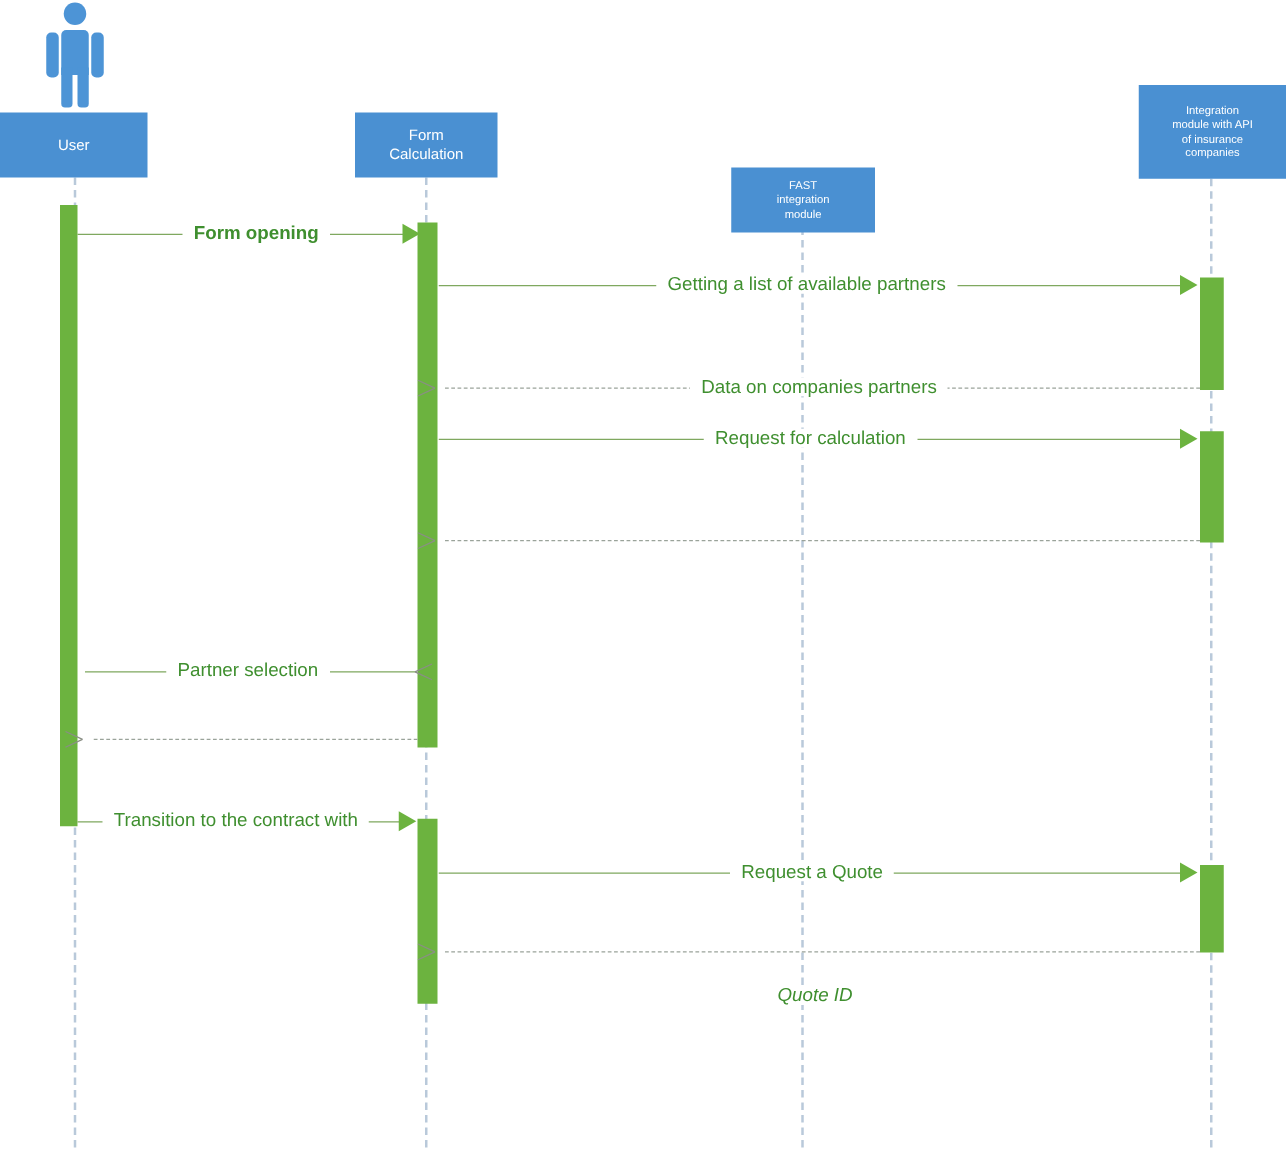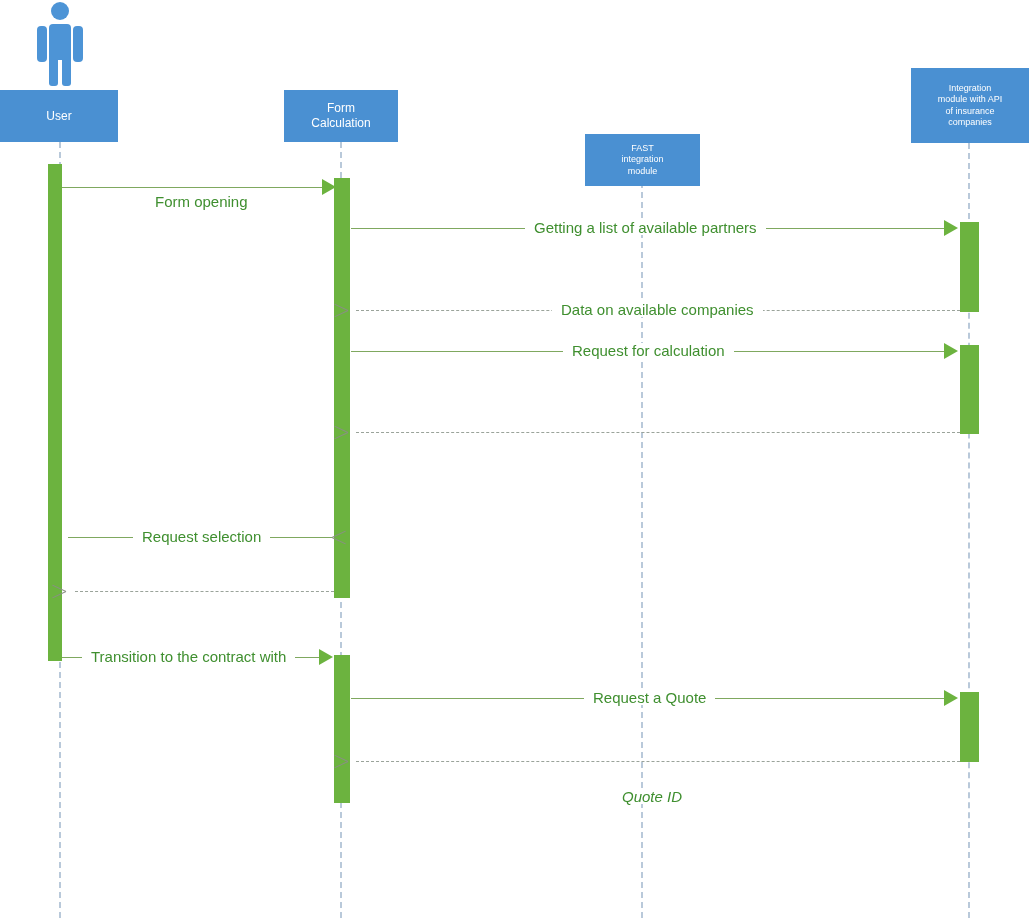--- a/index.html
+++ b/index.html
@@ -85,40 +85,40 @@
 
   <div class="activation" style="left:48px;top:164px;width:14px;height:497px;"></div>
   <div class="activation" style="left:334px;top:178px;width:16px;height:420px;"></div>
   <div class="activation" style="left:334px;top:655px;width:16px;height:148px;"></div>
   <div class="activation" style="left:960px;top:222px;width:19px;height:90px;"></div>
   <div class="activation" style="left:960px;top:345px;width:19px;height:89px;"></div>
   <div class="activation" style="left:960px;top:692px;width:19px;height:70px;"></div>
 
   <div class="msgline" style="left:62px;top:187px;width:264px;"></div>
   <div class="arrowhead solid-r" style="left:322px;top:179px;"></div>
-  <div class="msglabel" style="left:146px;top:194px;">Form opening</div>
+  <div class="msglabel" style="left:146px;top:179px;font-weight:bold;">Form opening</div>
 
   <div class="msgline" style="left:351px;top:228px;width:596px;"></div>
   <div class="arrowhead solid-r" style="left:944px;top:220px;"></div>
   <div class="msglabel" style="left:525px;top:220px;">Getting a list of available partners</div>
 
   <div class="msgline ret" style="left:356px;top:310px;width:604px;"></div>
   <div class="arrowhead open-l" style="left:348px;top:302px;"></div>
-  <div class="msglabel" style="left:552px;top:302px;">Data on available companies</div>
+  <div class="msglabel" style="left:552px;top:302px;">Data on companies partners</div>
 
   <div class="msgline" style="left:351px;top:351px;width:596px;"></div>
   <div class="arrowhead solid-r" style="left:944px;top:343px;"></div>
   <div class="msglabel" style="left:563px;top:343px;text-align:center;">Request for calculation</div>
 
   <div class="msgline ret" style="left:356px;top:432px;width:604px;"></div>
   <div class="arrowhead open-l" style="left:348px;top:424px;"></div>
 
   <div class="msgline" style="left:68px;top:537px;width:264px;"></div>
   <div class="arrowhead open-r" style="left:318px;top:529px;"></div>
-  <div class="msglabel" style="left:133px;top:529px;">Request selection</div>
+  <div class="msglabel" style="left:133px;top:529px;">Partner selection</div>
 
   <div class="msgline ret" style="left:75px;top:591px;width:259px;"></div>
   <div class="arrowhead open-l" style="left:66px;top:583px;"></div>
 
   <div class="msgline" style="left:62px;top:657px;width:264px;"></div>
   <div class="arrowhead solid-r" style="left:319px;top:649px;"></div>
   <div class="msglabel" style="left:82px;top:649px;">Transition to the contract with</div>
 
   <div class="msgline" style="left:351px;top:698px;width:596px;"></div>
   <div class="arrowhead solid-r" style="left:944px;top:690px;"></div>

